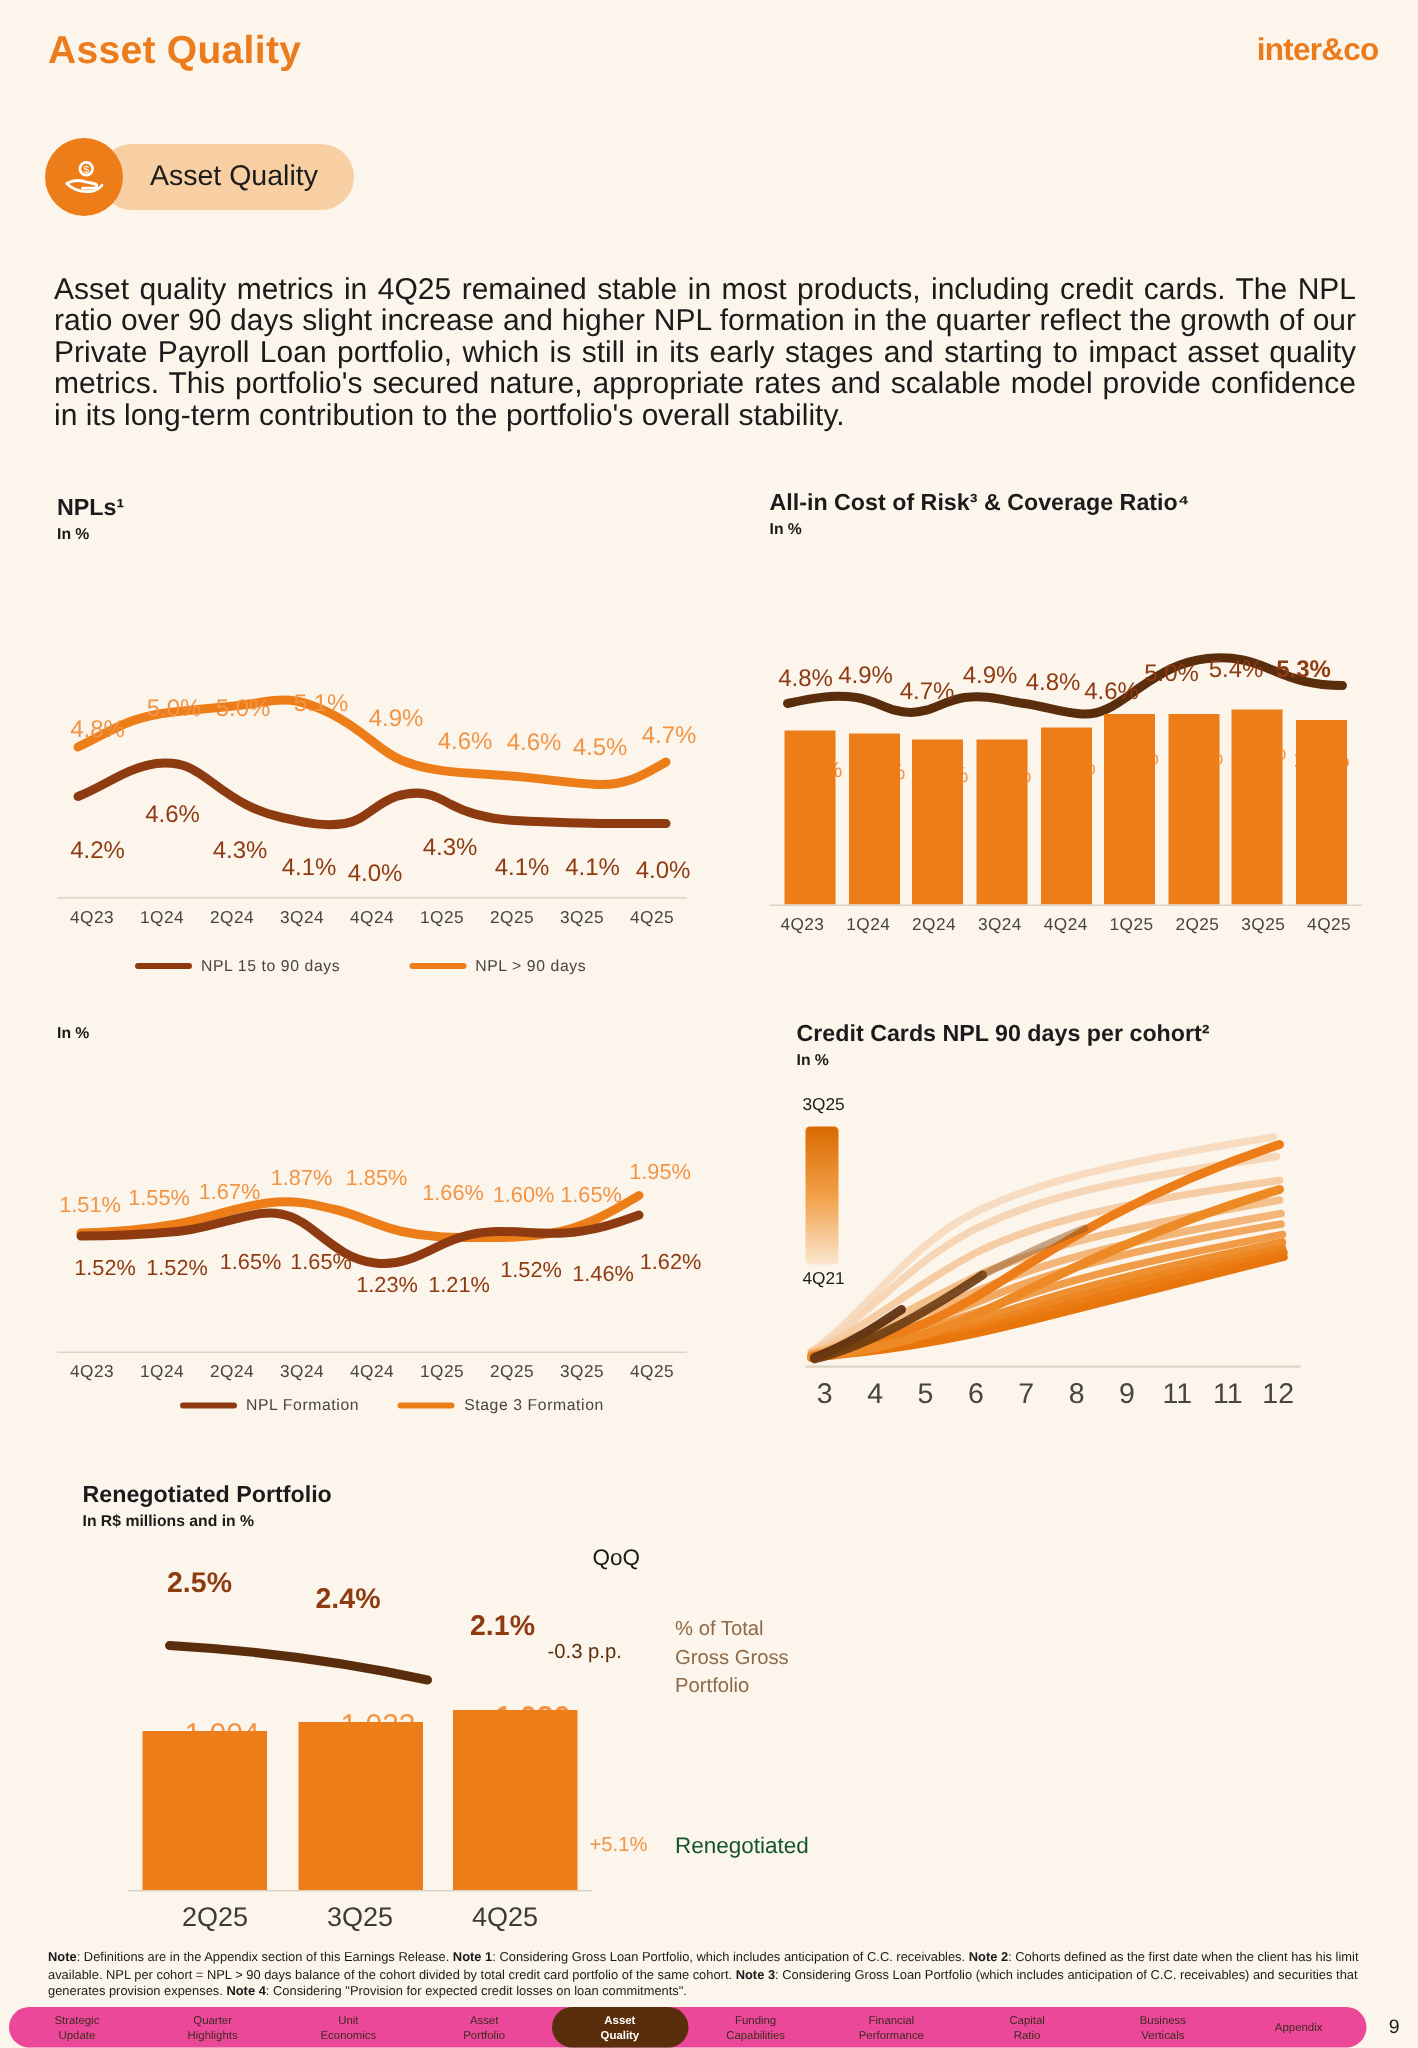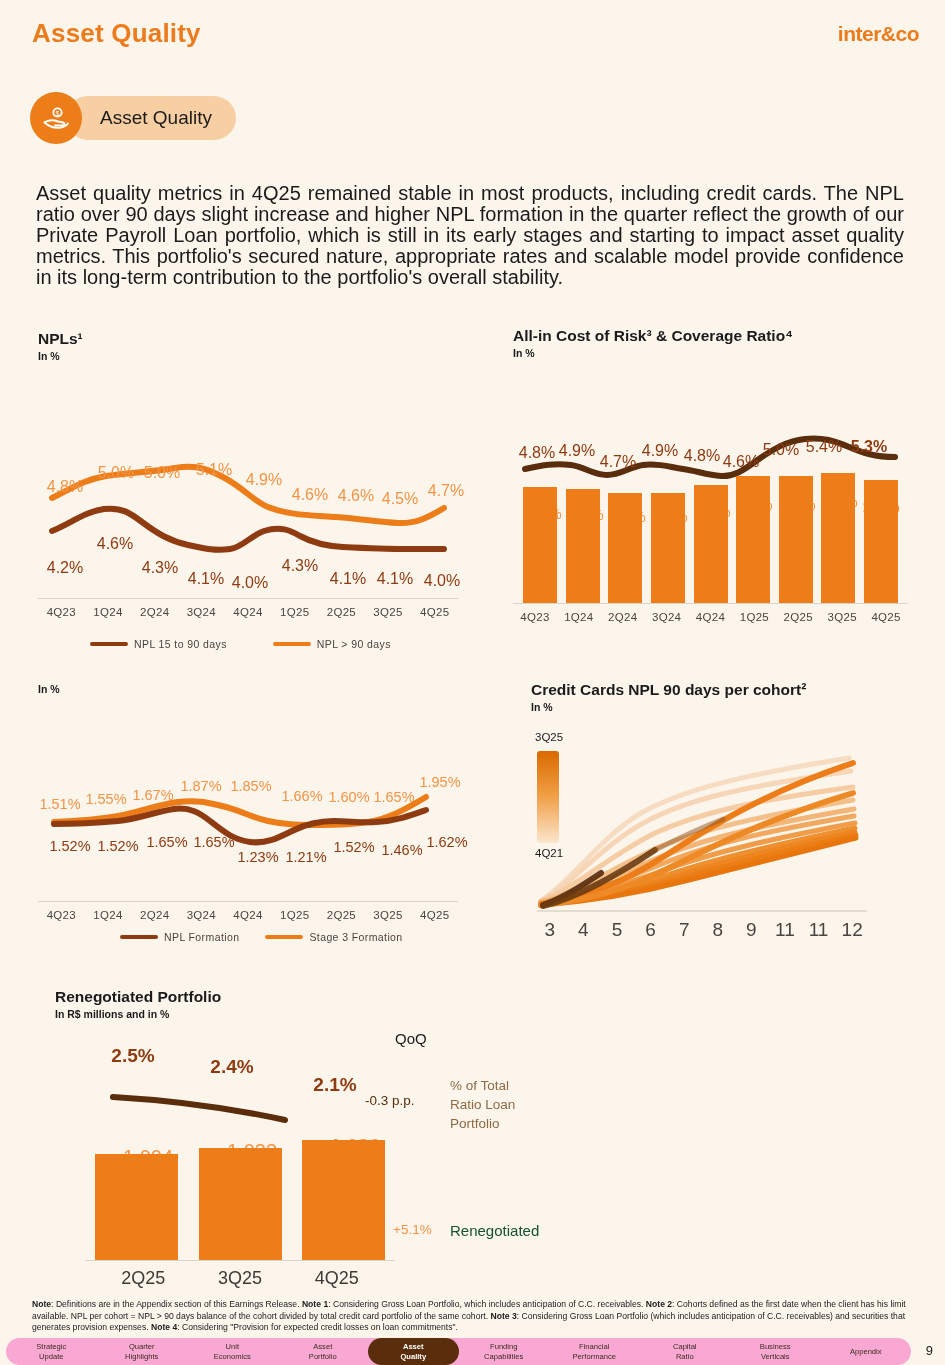--- a/index.html
+++ b/index.html
@@ -171,21 +171,21 @@
   }
   .footnotes b { font-weight: bold; }
 
   
   .navbar {
     position: absolute;
     left: 6px;
     top: 1338px;
     width: 905px;
     height: 27px;
-    background: #f9a8d4;
+    background: #ec4899;
     border-radius: 14px;
     display: flex;
     align-items: center;
   }
   .nav-item {
     flex: 1;
     text-align: center;
     font-size: 7.6px;
     line-height: 10px;
     color: #3a2b1d;
@@ -480,21 +480,21 @@
         <path d="M58 39 C110 42 170 49 230 62" fill="none" stroke="#5A2D0C" stroke-width="6" stroke-linecap="round"></path>
       </svg>
 
       <div class="dlabel dark bold" style="font-size:19px; left:78px; top:20px;">2.5%</div>
       <div class="dlabel dark bold" style="font-size:19px; left:177px; top:31px;">2.4%</div>
       <div class="dlabel dark bold" style="font-size:19px; left:280px; top:49px;">2.1%</div>
 
       <div style="position:absolute; left:310px; top:57px; font-size:13.5px; color:#5A2D0C;">-0.3 p.p.</div>
       <div style="position:absolute; left:395px; top:40px; font-size:13.5px; line-height:19px; color:#8F6A46;">
         <div>% of Total</div>
-        <div>Ratio Loan</div>
+        <div>Gross Gross</div>
         <div>Portfolio</div>
       </div>
 
       <div class="dlabel light" style="font-size:20px; left:93px; top:121px;">1,004</div>
       <div class="dlabel light" style="font-size:20px; left:197px; top:115px;">1,033</div>
       <div class="dlabel light bold" style="font-size:20px; left:300px; top:110px;">1,086</div>
 
       <div style="position:absolute; left:40px; bottom:36px; width:290px; height:120px; display:flex; align-items:flex-end; justify-content:space-between;">
         <div class="bar" style="width:83px; height:106px;"></div>
         <div class="bar" style="width:83px; height:112px;"></div>

